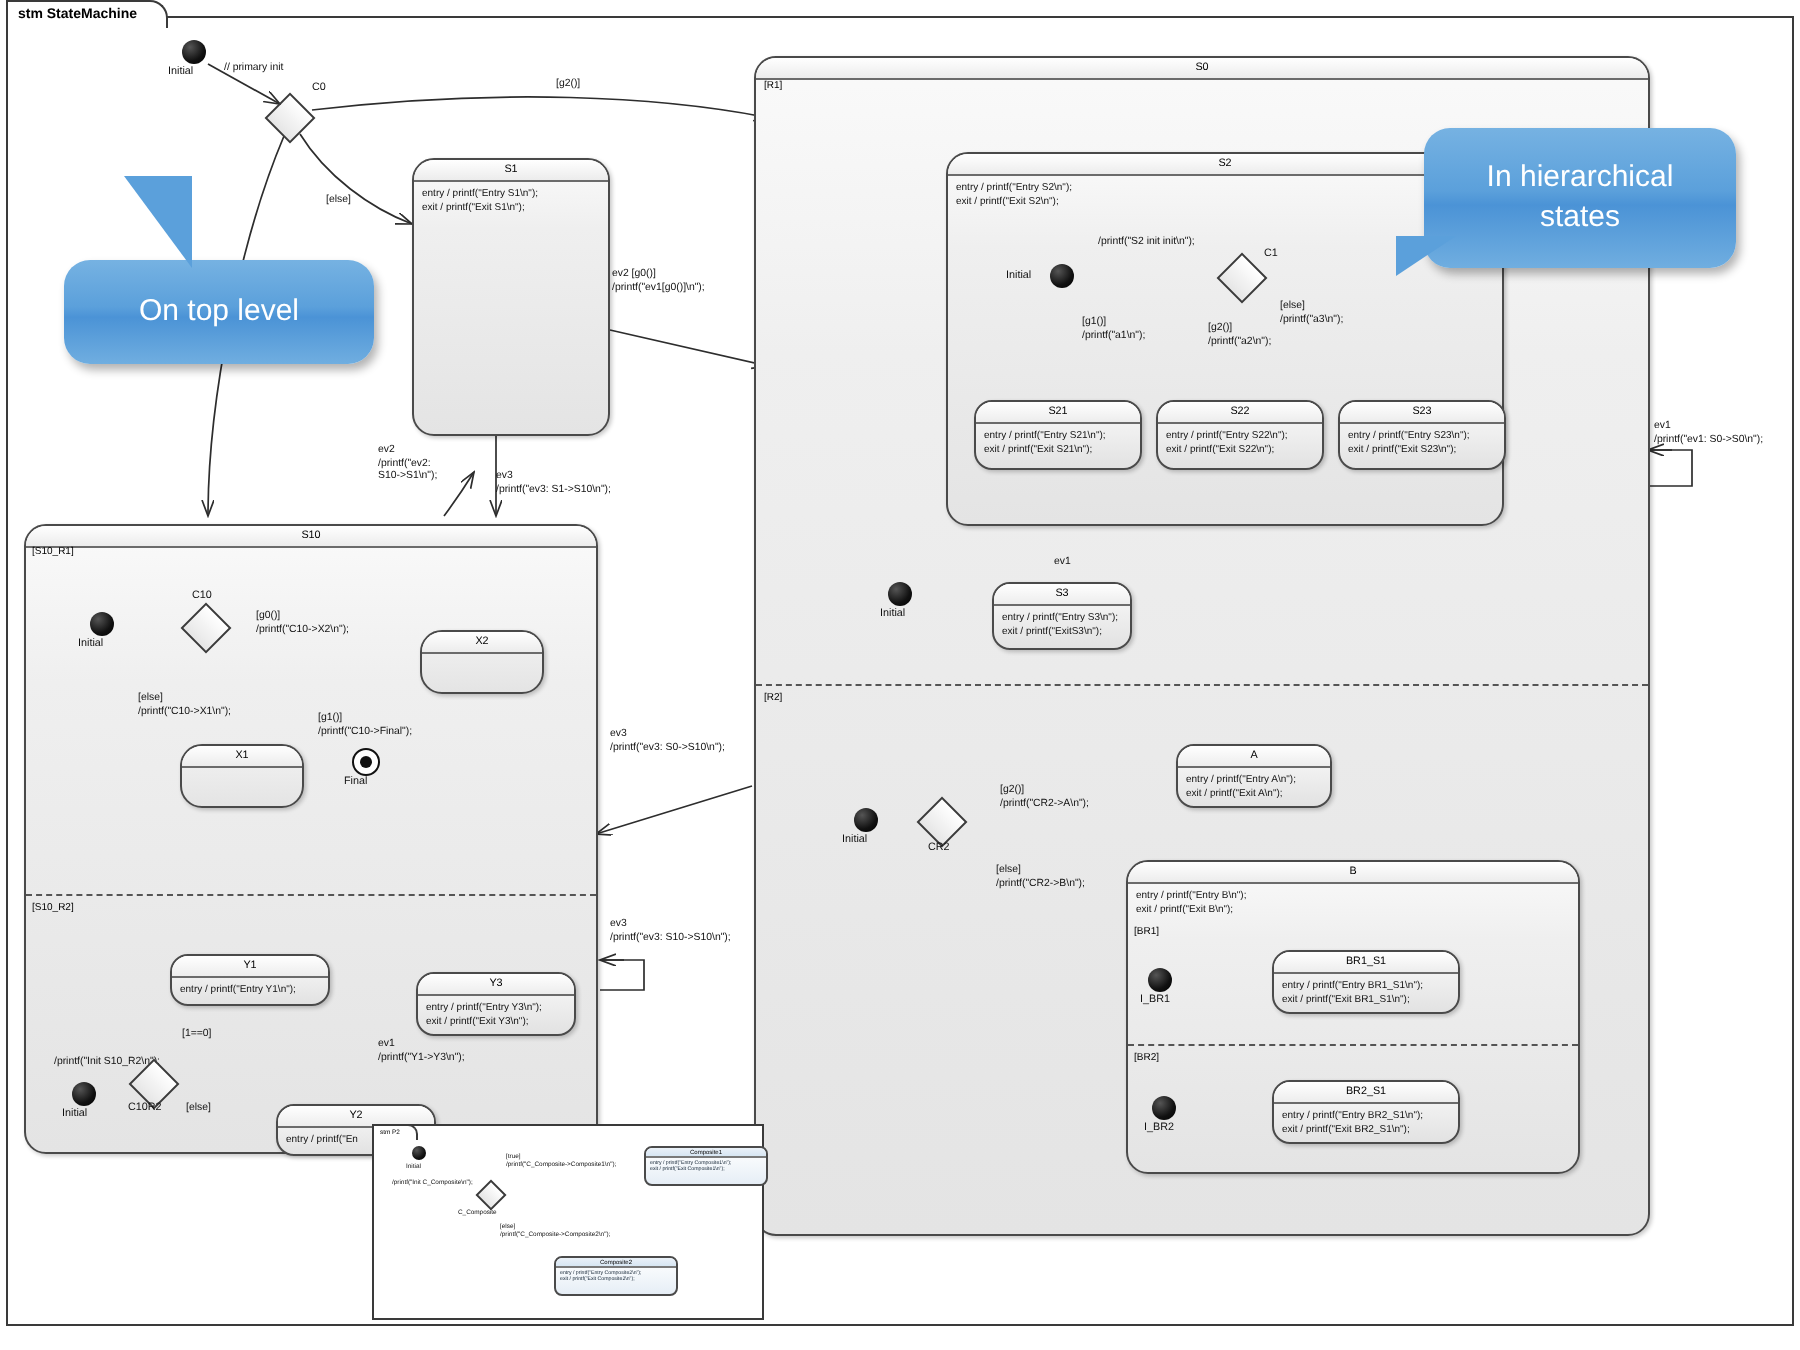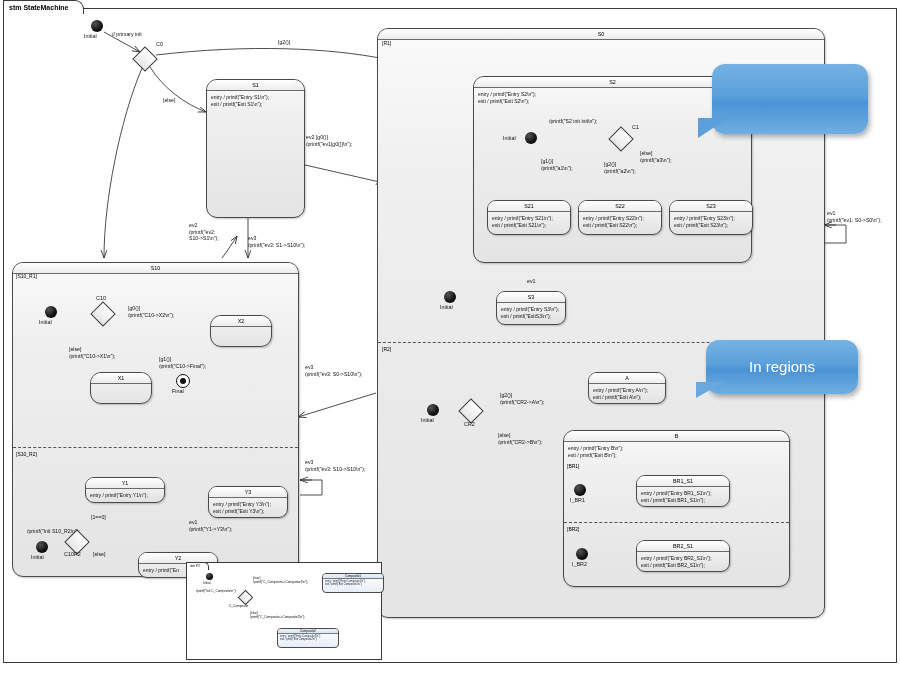--- a/index.html
+++ b/index.html
@@ -324,24 +324,26 @@
     <div class="t">Composite1</div>
     <div class="b">entry / printf("Entry Composite1\n");
 exit / printf("Exit Composite1\n");</div>
   </div>
   <div class="inset-state" style="left:277px;top:628px;width:62px;height:20px;">
     <div class="t">Composite2</div>
     <div class="b">entry / printf("Entry Composite2\n");
 exit / printf("Exit Composite2\n");</div>
   </div>
 
+  <div class="callout" style="left:32px;top:130px;width:155px;height:52px;">
+    <span>On top level</span>
+    <span class="tail" style="left:8px;top:-42px;border-left:22px solid transparent;border-right:34px solid #5ba0db;border-bottom:46px solid transparent;"></span>
+  </div>
 
   <div class="callout" style="left:712px;top:64px;width:156px;height:70px;white-space:pre-line;">
+    <span>In hierarchical
+states</span>
     <span class="tail" style="left:-14px;top:54px;border-top:20px solid #5ba0db;border-right:30px solid transparent;border-bottom:46px solid transparent;"></span>
   </div>
 
-  <div class="callout" style="left:706px;top:340px;width:152px;height:54px;">
-    <span>In regions</span>
-    <span class="tail" style="left:-10px;top:42px;border-top:16px solid #6aa9de;border-right:28px solid transparent;border-bottom:36px solid transparent;"></span>
-  </div>
 
 
 </div>
 
 </body></html>

